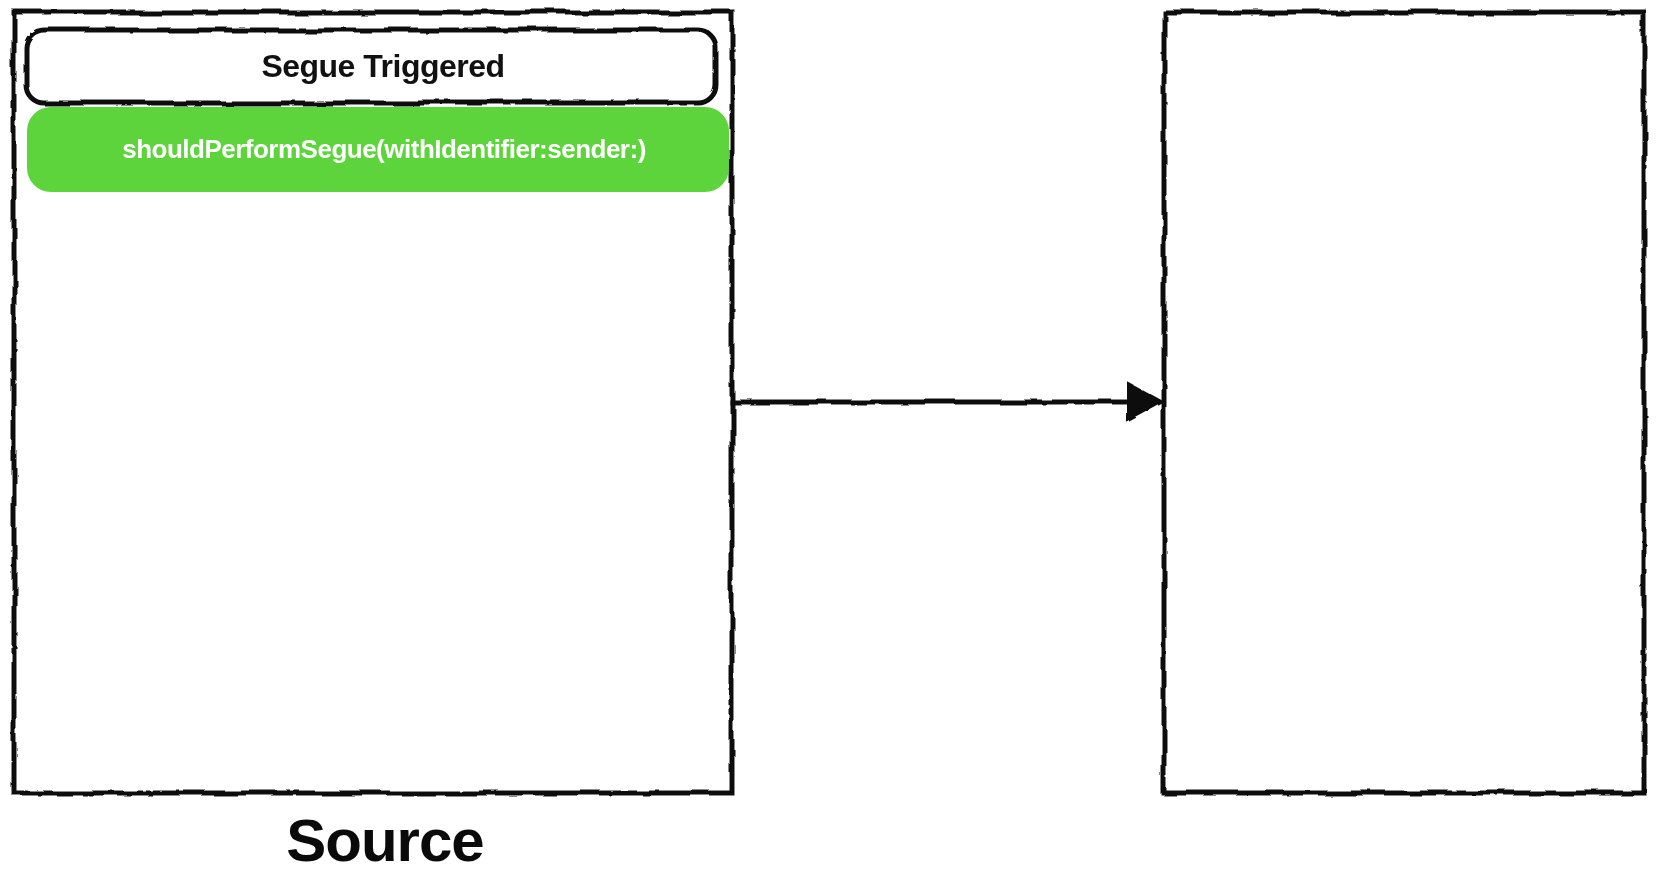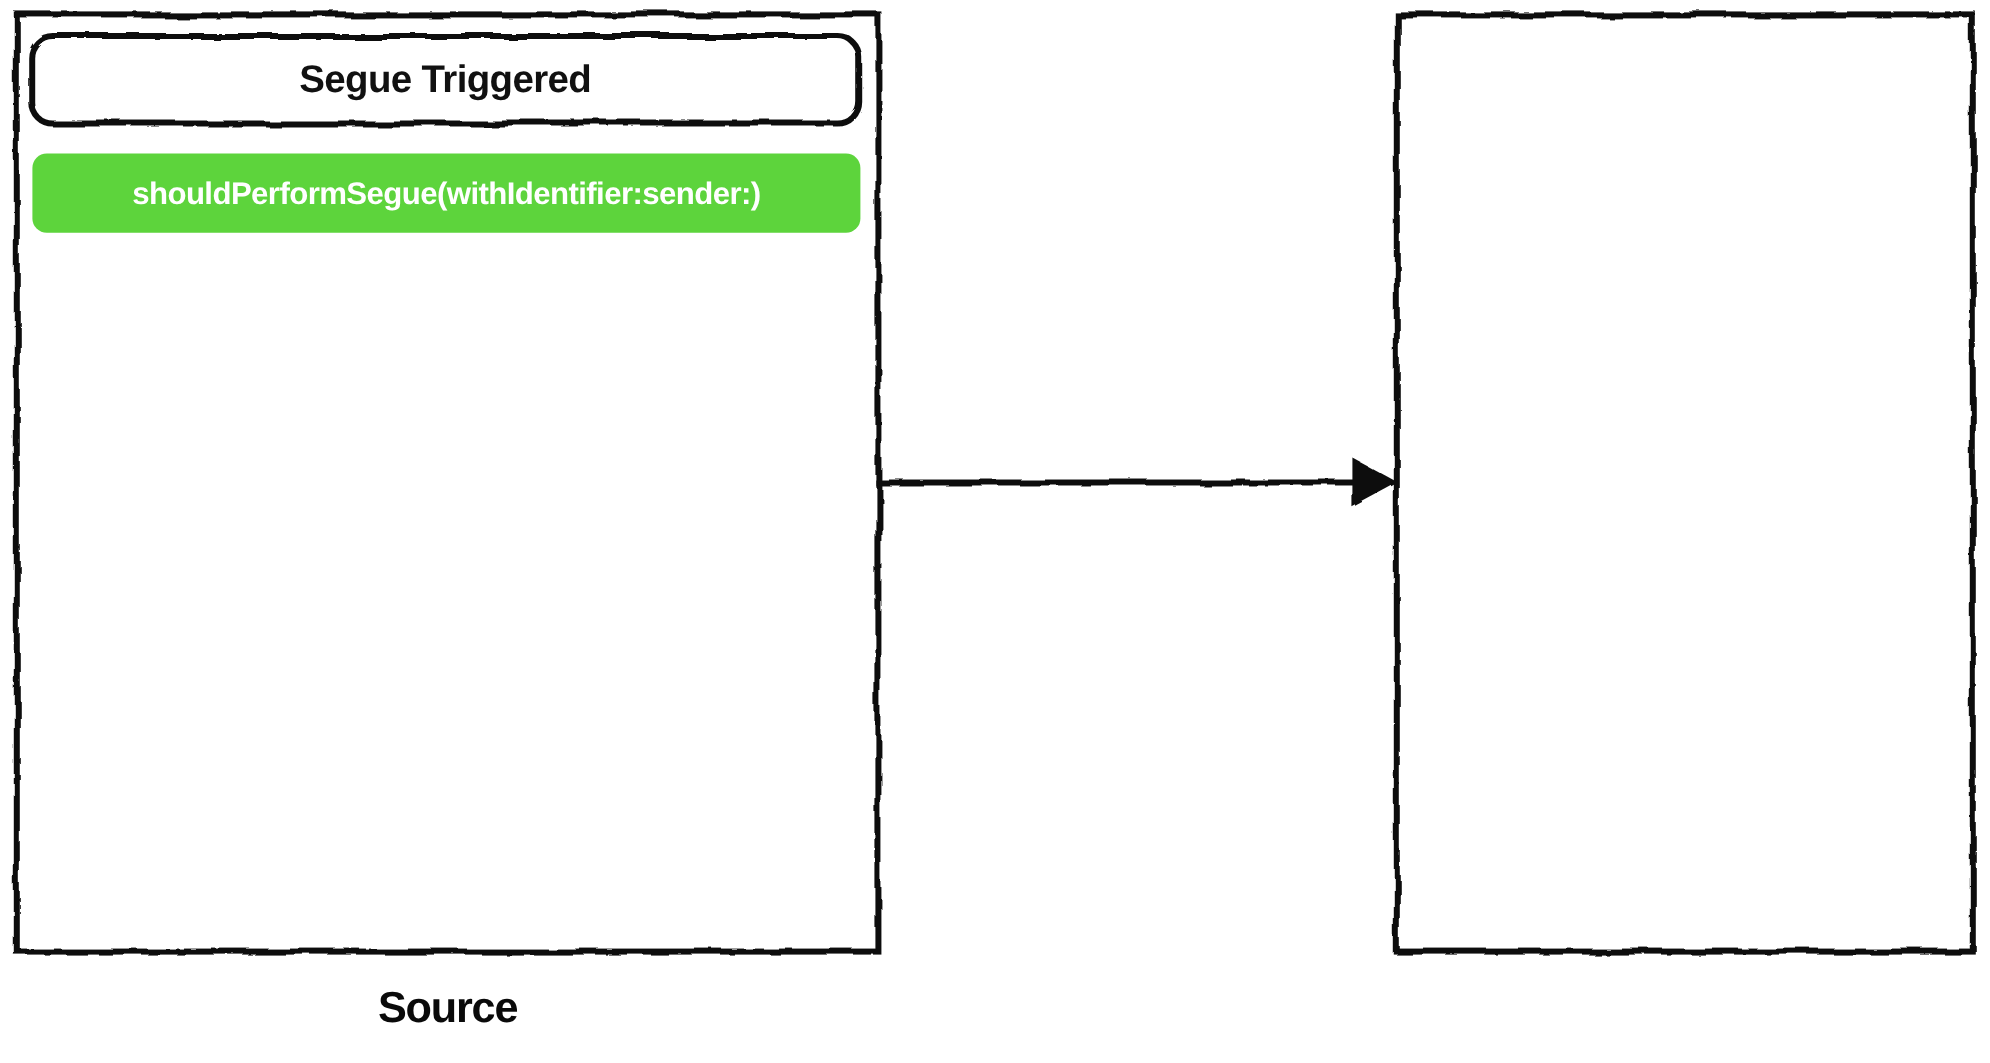--- a/index.html
+++ b/index.html
@@ -16,58 +16,58 @@
     overflow: hidden;
   }
   .sketch-layer {
     position: absolute;
     left: 0;
     top: 0;
     width: 1658px;
     height: 886px;
     pointer-events: none;
   }
-  .abs { position: absolute; }
+  .abs { position: absolute; padding-left: 12px; }
 
   .title-pill-text {
     left: 26px;
     top: 30px;
     width: 690px;
     height: 73px;
     display: flex;
     align-items: center;
     justify-content: center;
     font-size: 32px;
     font-weight: bold;
     letter-spacing: -0.5px;
     color: #111111;
   }
   .method-pill {
     left: 27px;
-    top: 128px;
+    top: 107px;
     width: 690px;
-    height: 66px;
+    height: 85px;
     background: #5dd43c;
-    border-radius: 12px;
+    border-radius: 24px;
     display: flex;
     align-items: center;
     justify-content: center;
     font-size: 26px;
     font-weight: bold;
     letter-spacing: -0.5px;
     color: #ffffff;
     white-space: nowrap;
   }
   .caption {
     top: 804px;
     height: 72px;
     display: flex;
     align-items: center;
     justify-content: center;
-    font-size: 36px;
+    font-size: 60px;
     font-weight: bold;
     letter-spacing: -1px;
     color: #0a0a0a;
   }
   .caption-source { left: 12px; width: 722px; }
   .caption-destination { left: 1162px; width: 483px; }
 </style>
 </head>
 <body>
 

